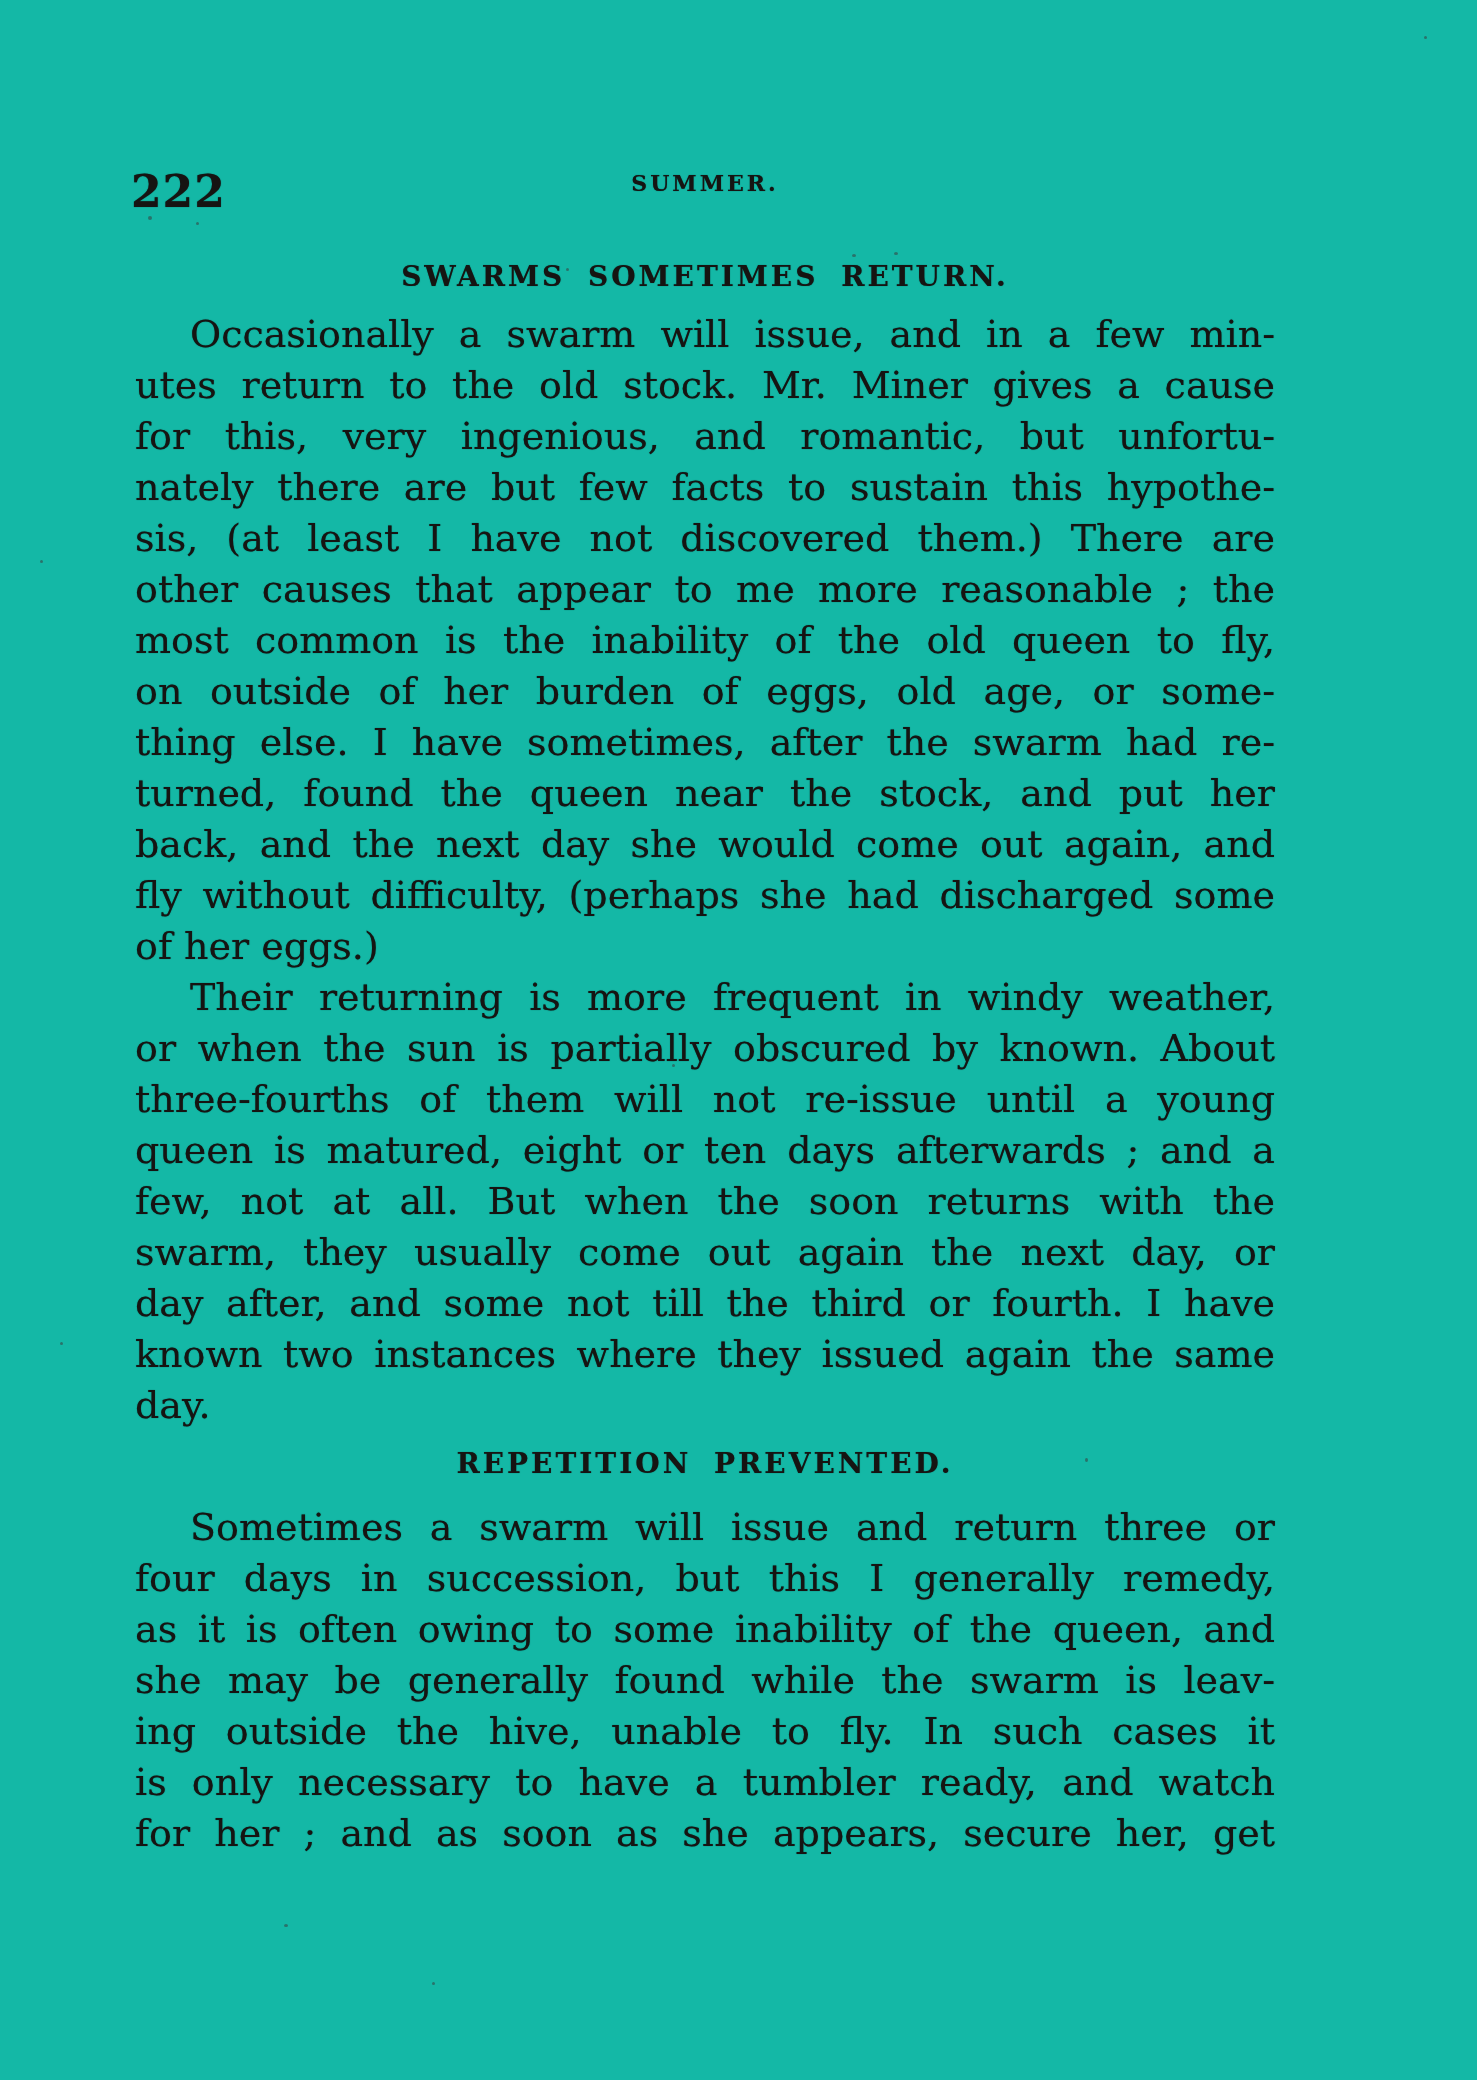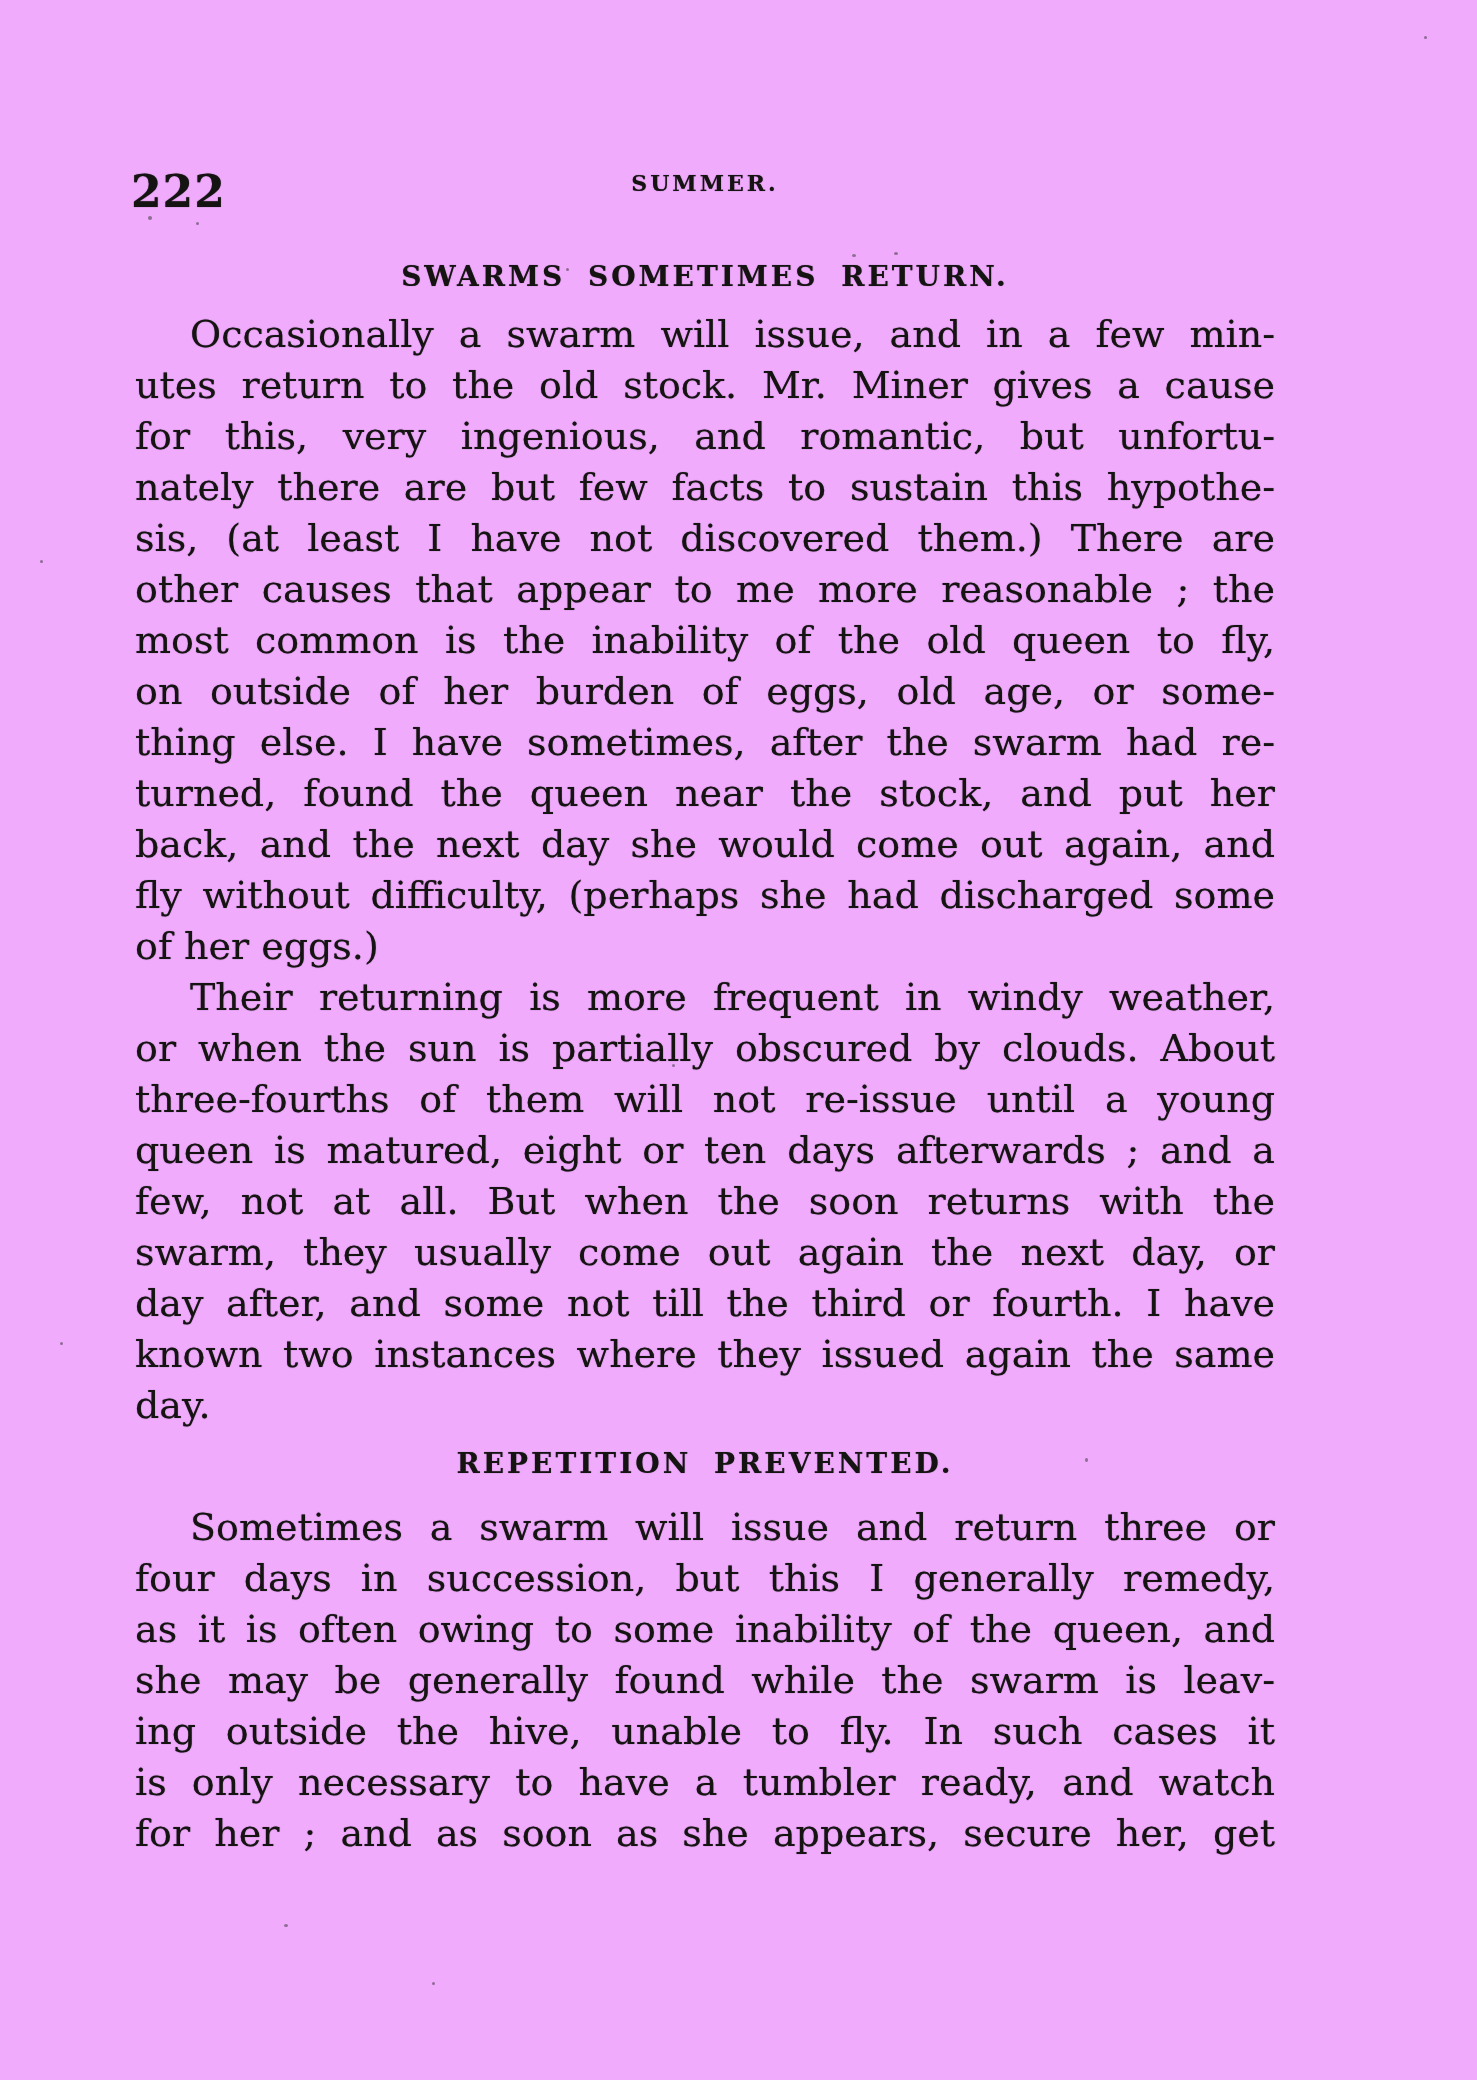--- a/index.html
+++ b/index.html
@@ -1,20 +1,20 @@
 <!DOCTYPE html>
 <html><head>
 <meta charset="utf-8">
 <style>
   html, body { margin: 0; padding: 0; background: #ffffff; }
   .page {
     position: relative;
     width: 1477px;
     height: 2080px;
-    background: #f0abfc;
+    background: #14b8a6;
     overflow: hidden;
     font-family: "DejaVu Serif", serif;
     color: #161412;
   }
   .content {
     position: absolute;
     left: 135px;
     top: 0;
     width: 1140px;
   }
@@ -95,21 +95,21 @@
           <div class="line">most common is the inability of the old queen to fly,</div>
           <div class="line">on outside of her burden of eggs, old age, or some-</div>
           <div class="line">thing else.  I have sometimes, after the swarm had re-</div>
           <div class="line">turned, found the queen near the stock, and put her</div>
           <div class="line">back, and the next day she would come out again, and</div>
           <div class="line">fly without difficulty, (perhaps she had discharged some</div>
           <div class="line flush">of her eggs.)</div>
         </div>
         <div class="paragraph">
           <div class="line first">Their returning is more frequent in windy weather,</div>
-          <div class="line">or when the sun is partially obscured by clouds.  About</div>
+          <div class="line">or when the sun is partially obscured by known.  About</div>
           <div class="line">three-fourths of them will not re-issue until a young</div>
           <div class="line">queen is matured, eight or ten days afterwards ; and a</div>
           <div class="line">few, not at all.  But when the soon returns with the</div>
           <div class="line">swarm, they usually come out again the next day, or</div>
           <div class="line">day after, and some not till the third or fourth.  I have</div>
           <div class="line">known two instances where they issued again the same</div>
           <div class="line flush">day.</div>
         </div>
         <div class="section-heading later">REPETITION PREVENTED.</div>
         <div class="paragraph">

